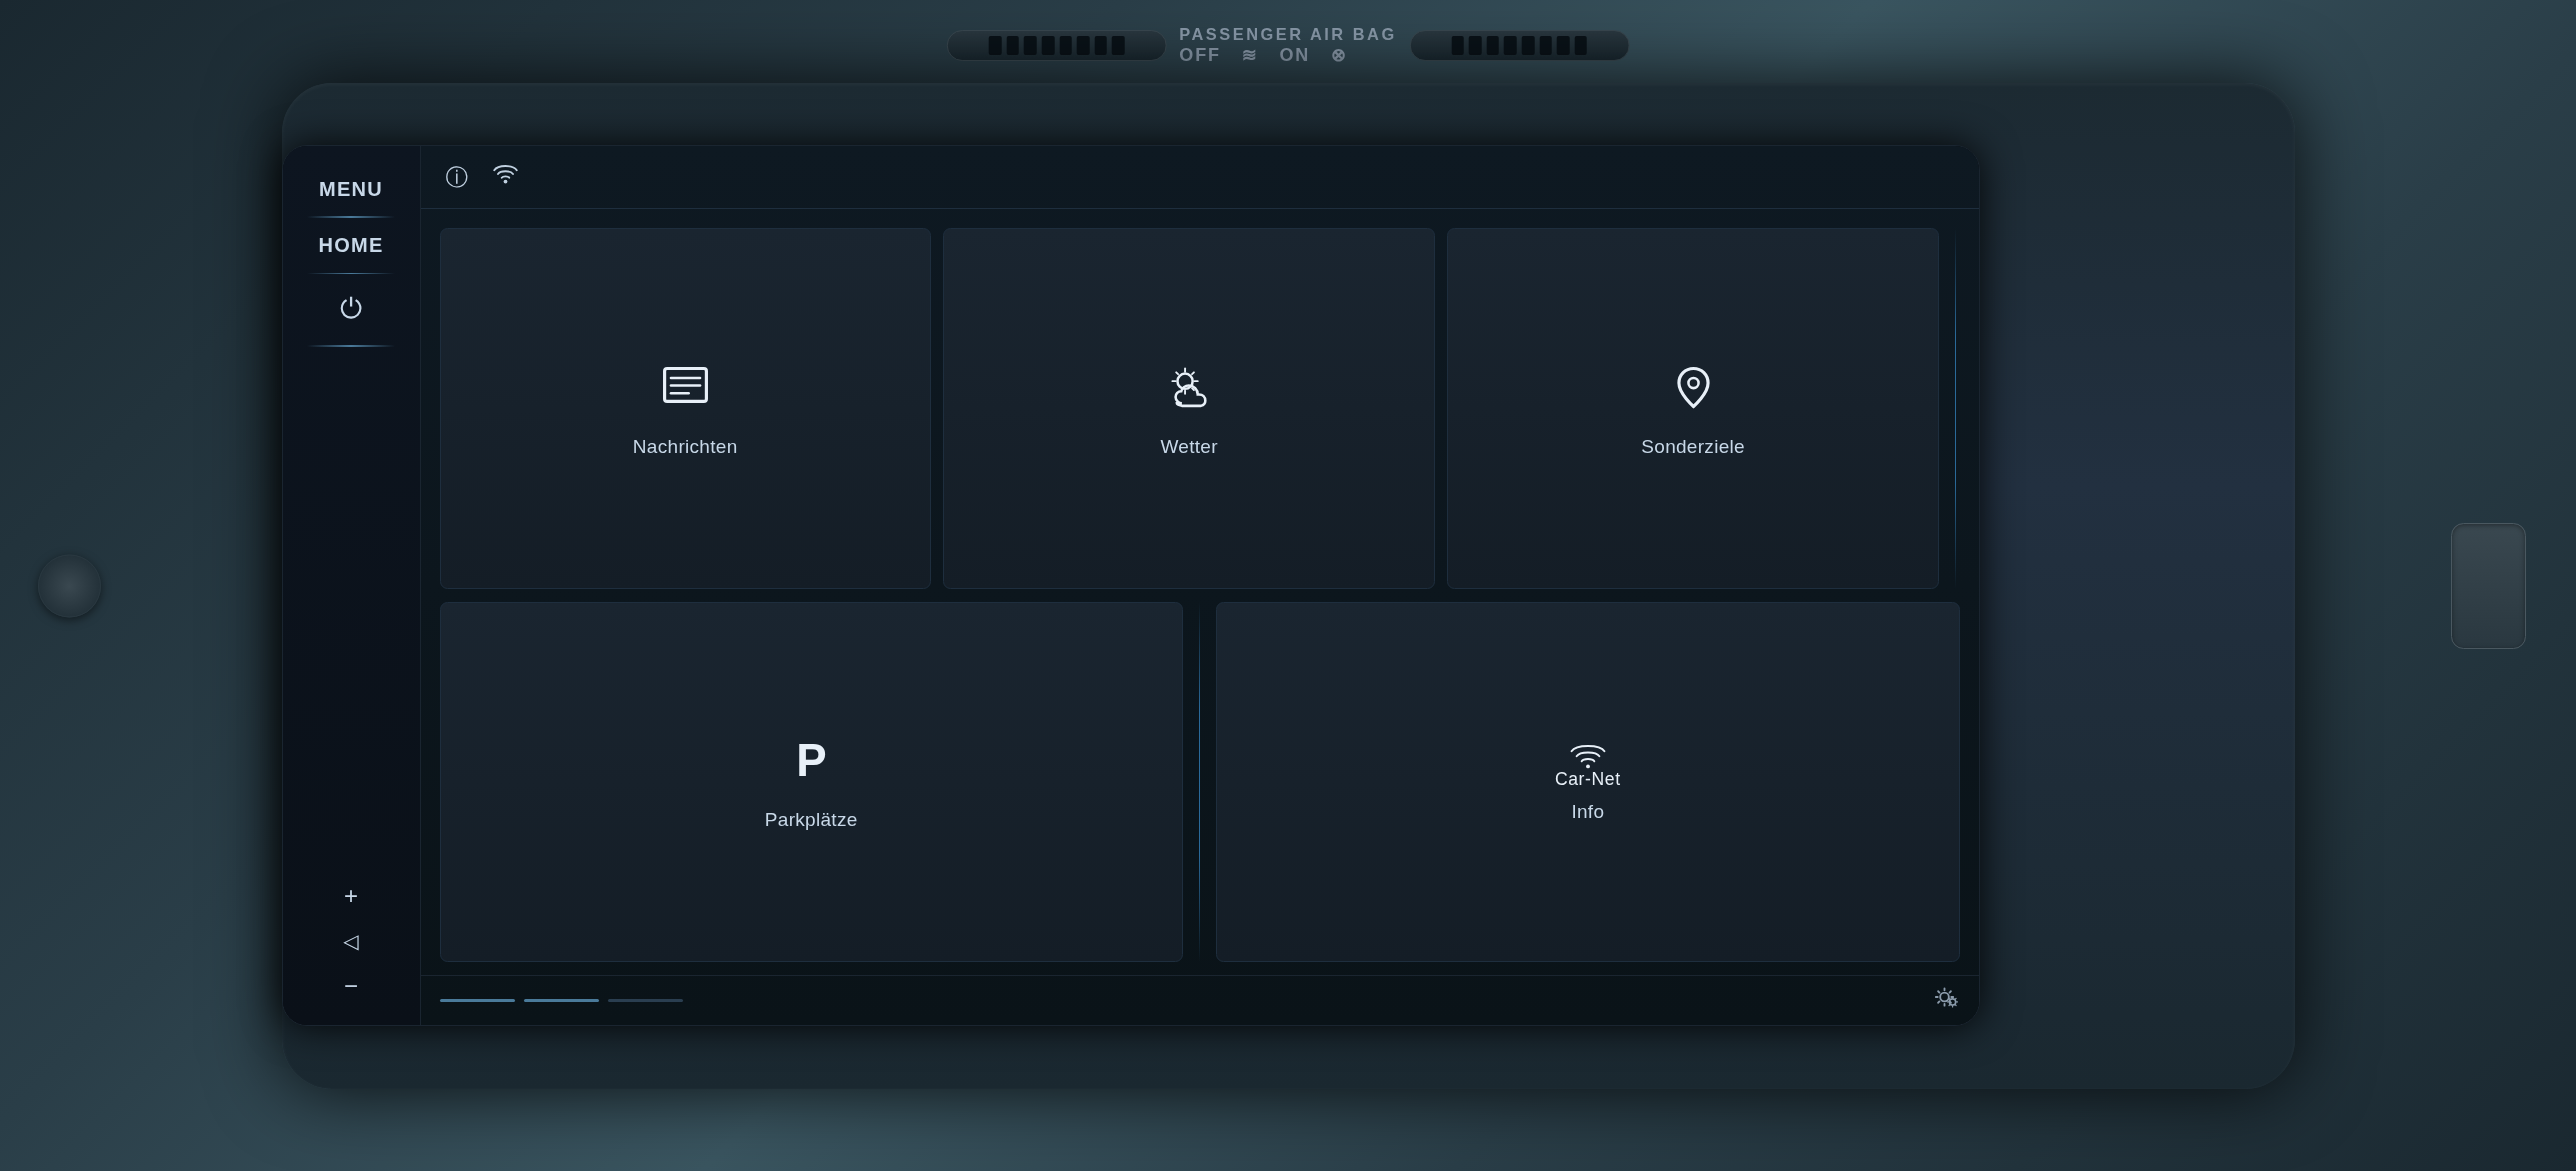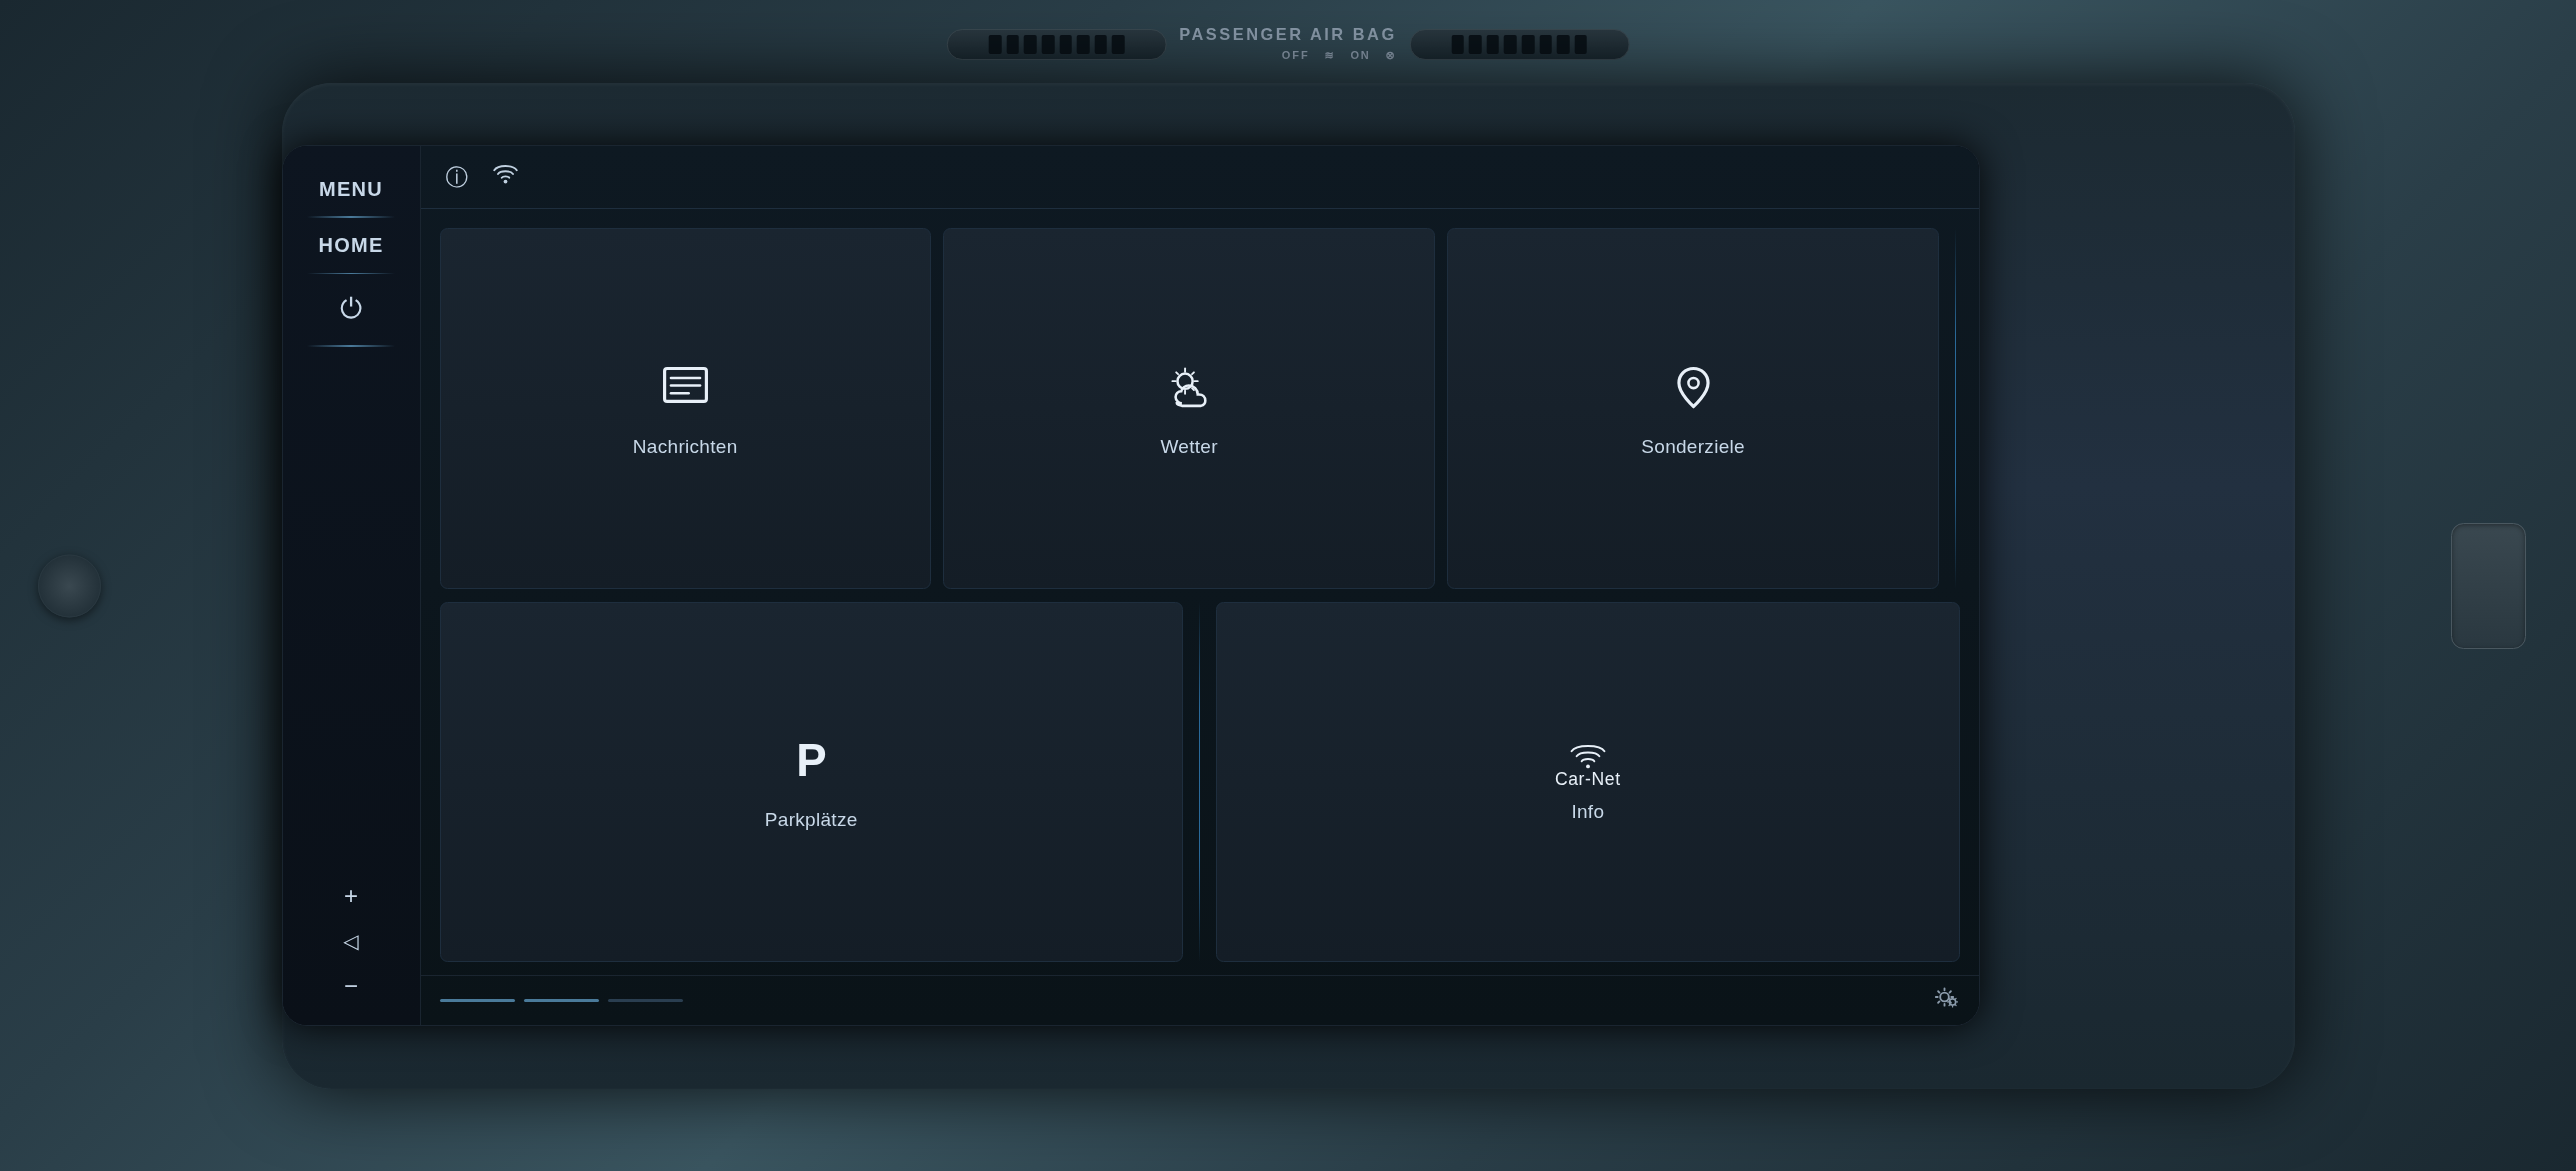--- a/index.html
+++ b/index.html
@@ -311,23 +311,23 @@
     <div class="airbag-vent">
       <div class="vent-slot"></div>
       <div class="vent-slot"></div>
       <div class="vent-slot"></div>
       <div class="vent-slot"></div>
       <div class="vent-slot"></div>
       <div class="vent-slot"></div>
       <div class="vent-slot"></div>
       <div class="vent-slot"></div>
     </div>
-    <div style="text-align:right; font-size:16.4px; letter-spacing:2.5px; color:#8a9aaa; font-weight:600;">
+    <div style="text-align:left; font-size:16.4px; letter-spacing:2.5px; color:#8a9aaa; font-weight:600;">
       <span>PASSENGER AIR BAG</span><br>
-      <span style="font-size:11px; letter-spacing:1.9px;">OFF &nbsp; ≋ &nbsp; ON &nbsp; ⊗</span>
+      <span style="font-size:18px; letter-spacing:1.9px;">OFF &nbsp; ≋ &nbsp; ON &nbsp; ⊗</span>
     </div>
     <div class="airbag-vent">
       <div class="vent-slot"></div>
       <div class="vent-slot"></div>
       <div class="vent-slot"></div>
       <div class="vent-slot"></div>
       <div class="vent-slot"></div>
       <div class="vent-slot"></div>
       <div class="vent-slot"></div>
       <div class="vent-slot"></div>

